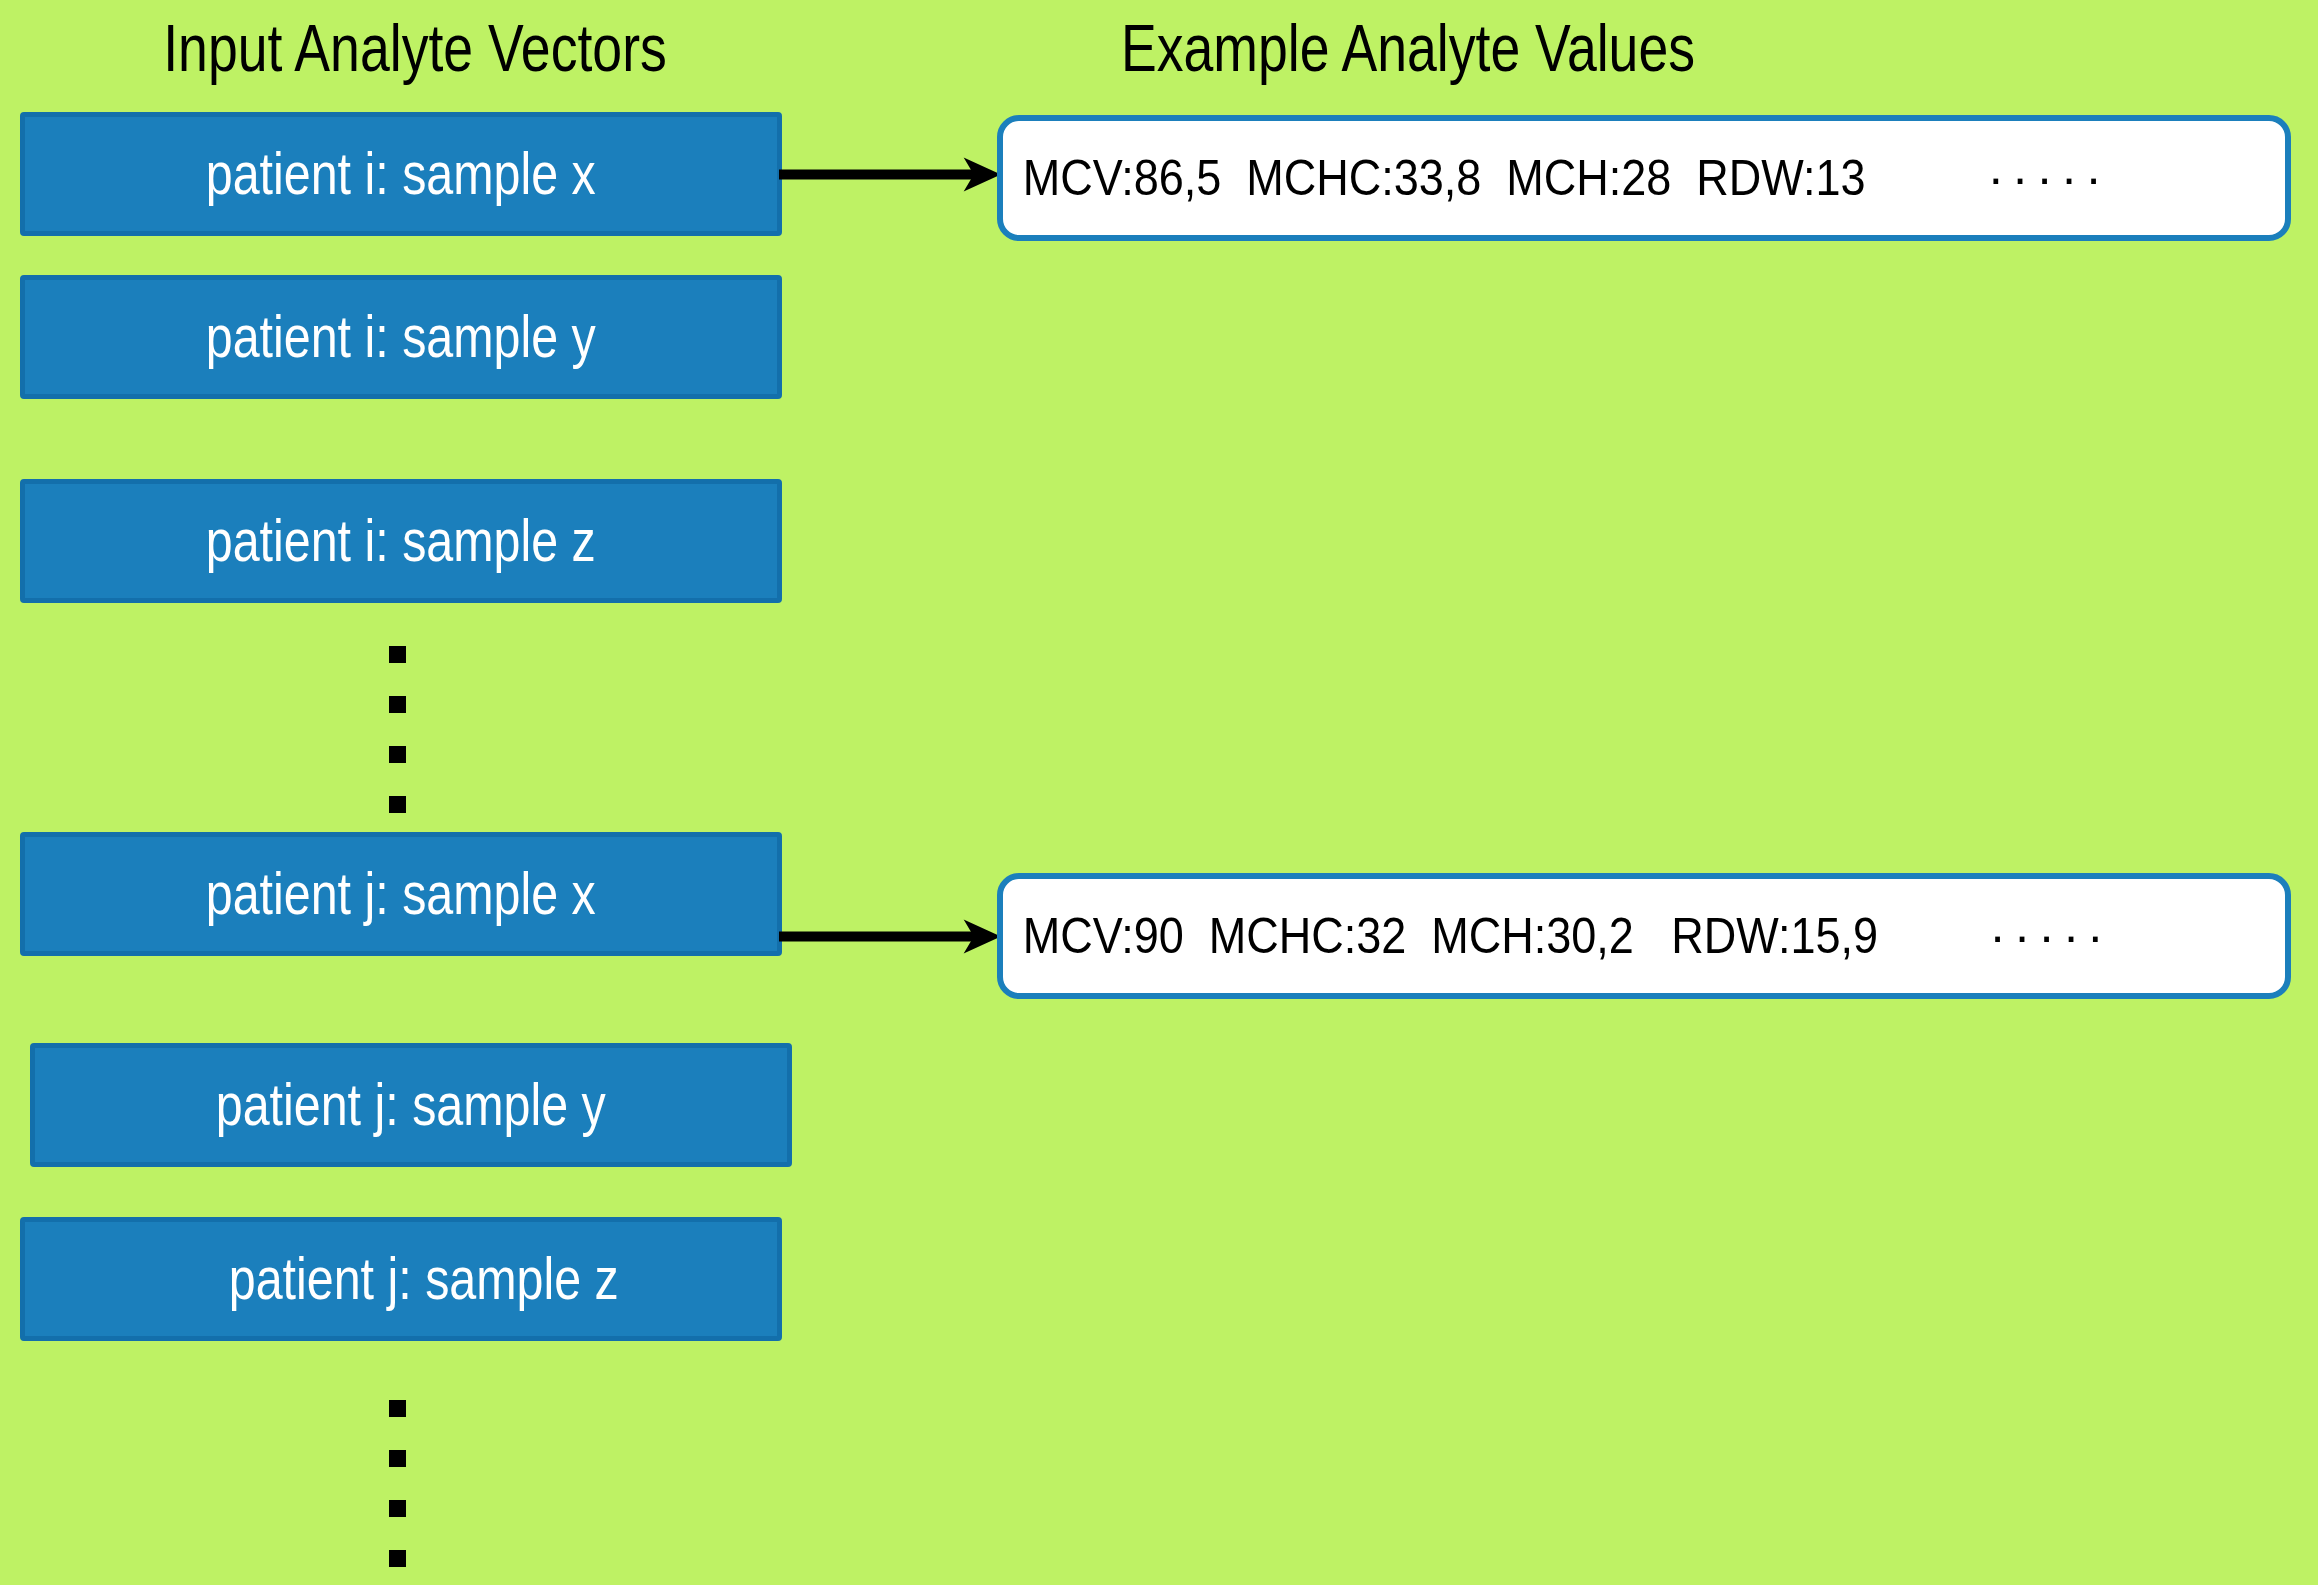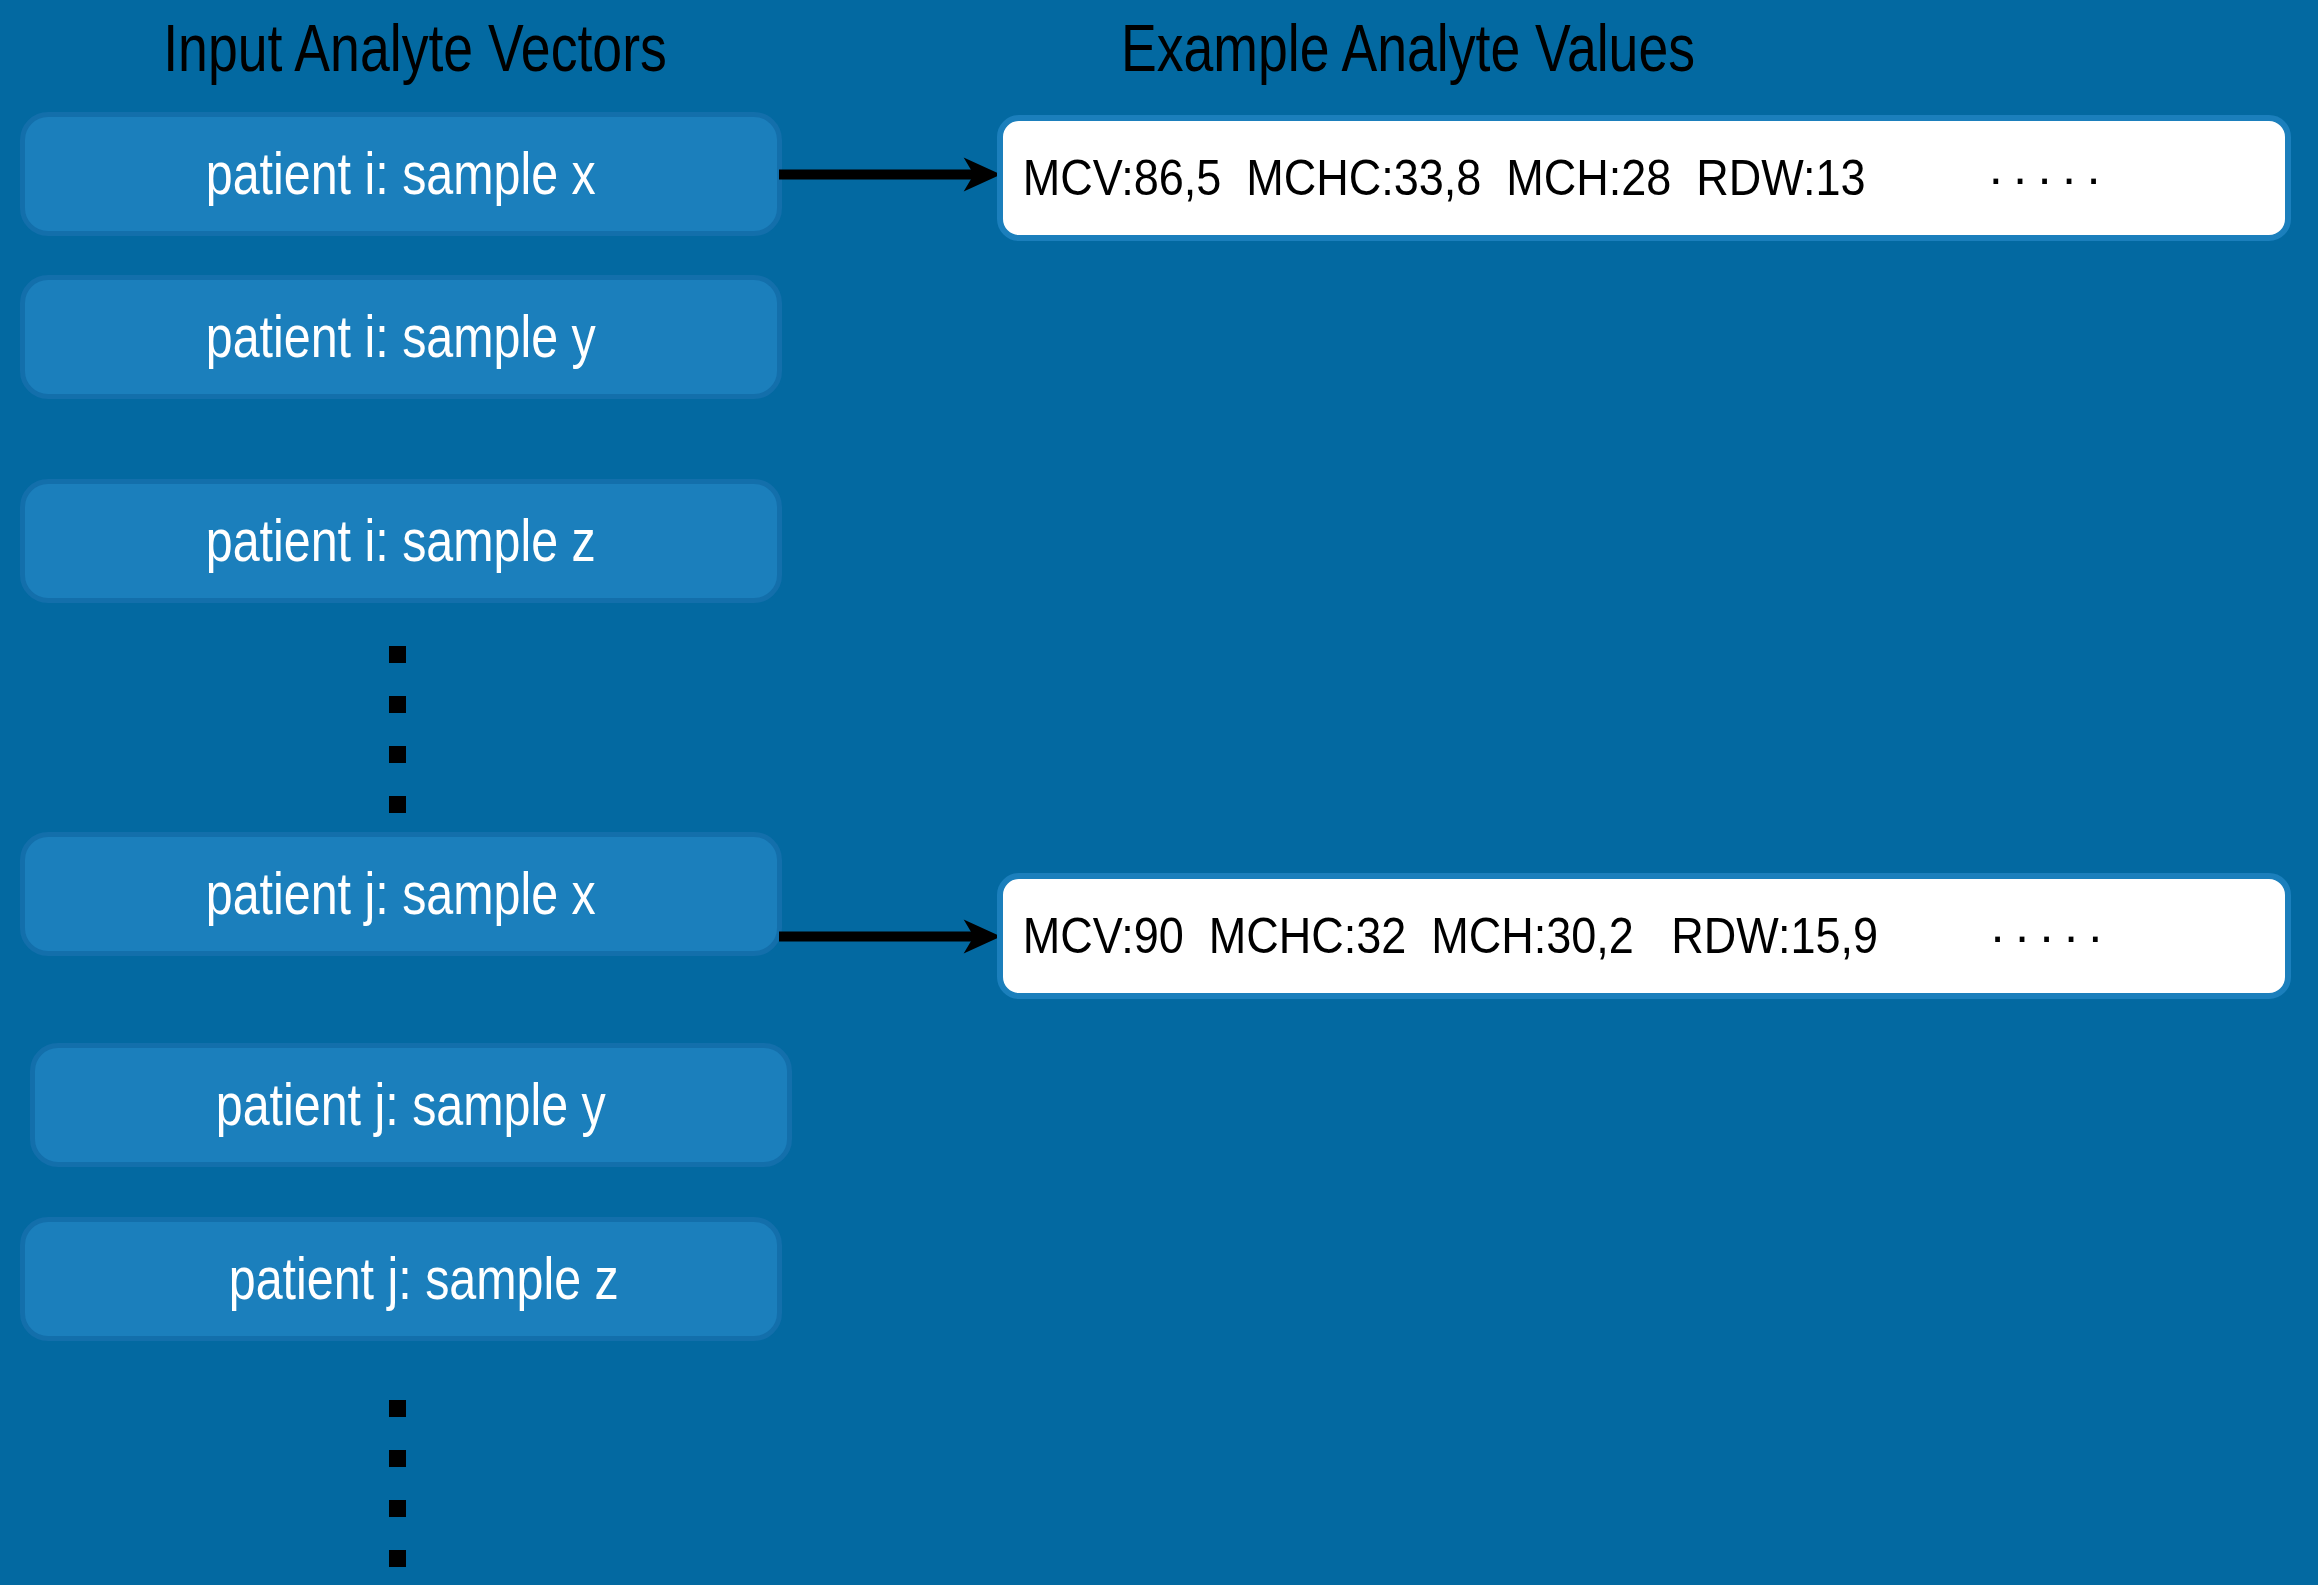--- a/index.html
+++ b/index.html
@@ -8,21 +8,21 @@
     padding: 0;
     background: #ffffff;
   }
   body {
     font-family: "Liberation Sans", sans-serif;
   }
   #canvas {
     position: relative;
     width: 2319px;
     height: 1586px;
-    background: #0369a1;
+    background: #bef264;
     overflow: hidden;
   }
 
   
   .col-title {
     position: absolute;
     font-family: "Liberation Sans", sans-serif;
     font-size: 67px;
     line-height: 67px;
     color: #000000;
@@ -36,21 +36,21 @@
 
   
   .vector-box {
     position: absolute;
     left: 20px;
     width: 762px;
     height: 124px;
     box-sizing: border-box;
     background: #1B7FBC;
     border: 5.4px solid #136FAB;
-    border-radius: 28px;
+    border-radius: 4px;
     display: flex;
     align-items: center;
     justify-content: center;
   }
   .vector-box-label {
     font-family: "Liberation Sans", sans-serif;
     font-size: 59px;
     line-height: 62px;
     color: #ffffff;
     white-space: nowrap;

